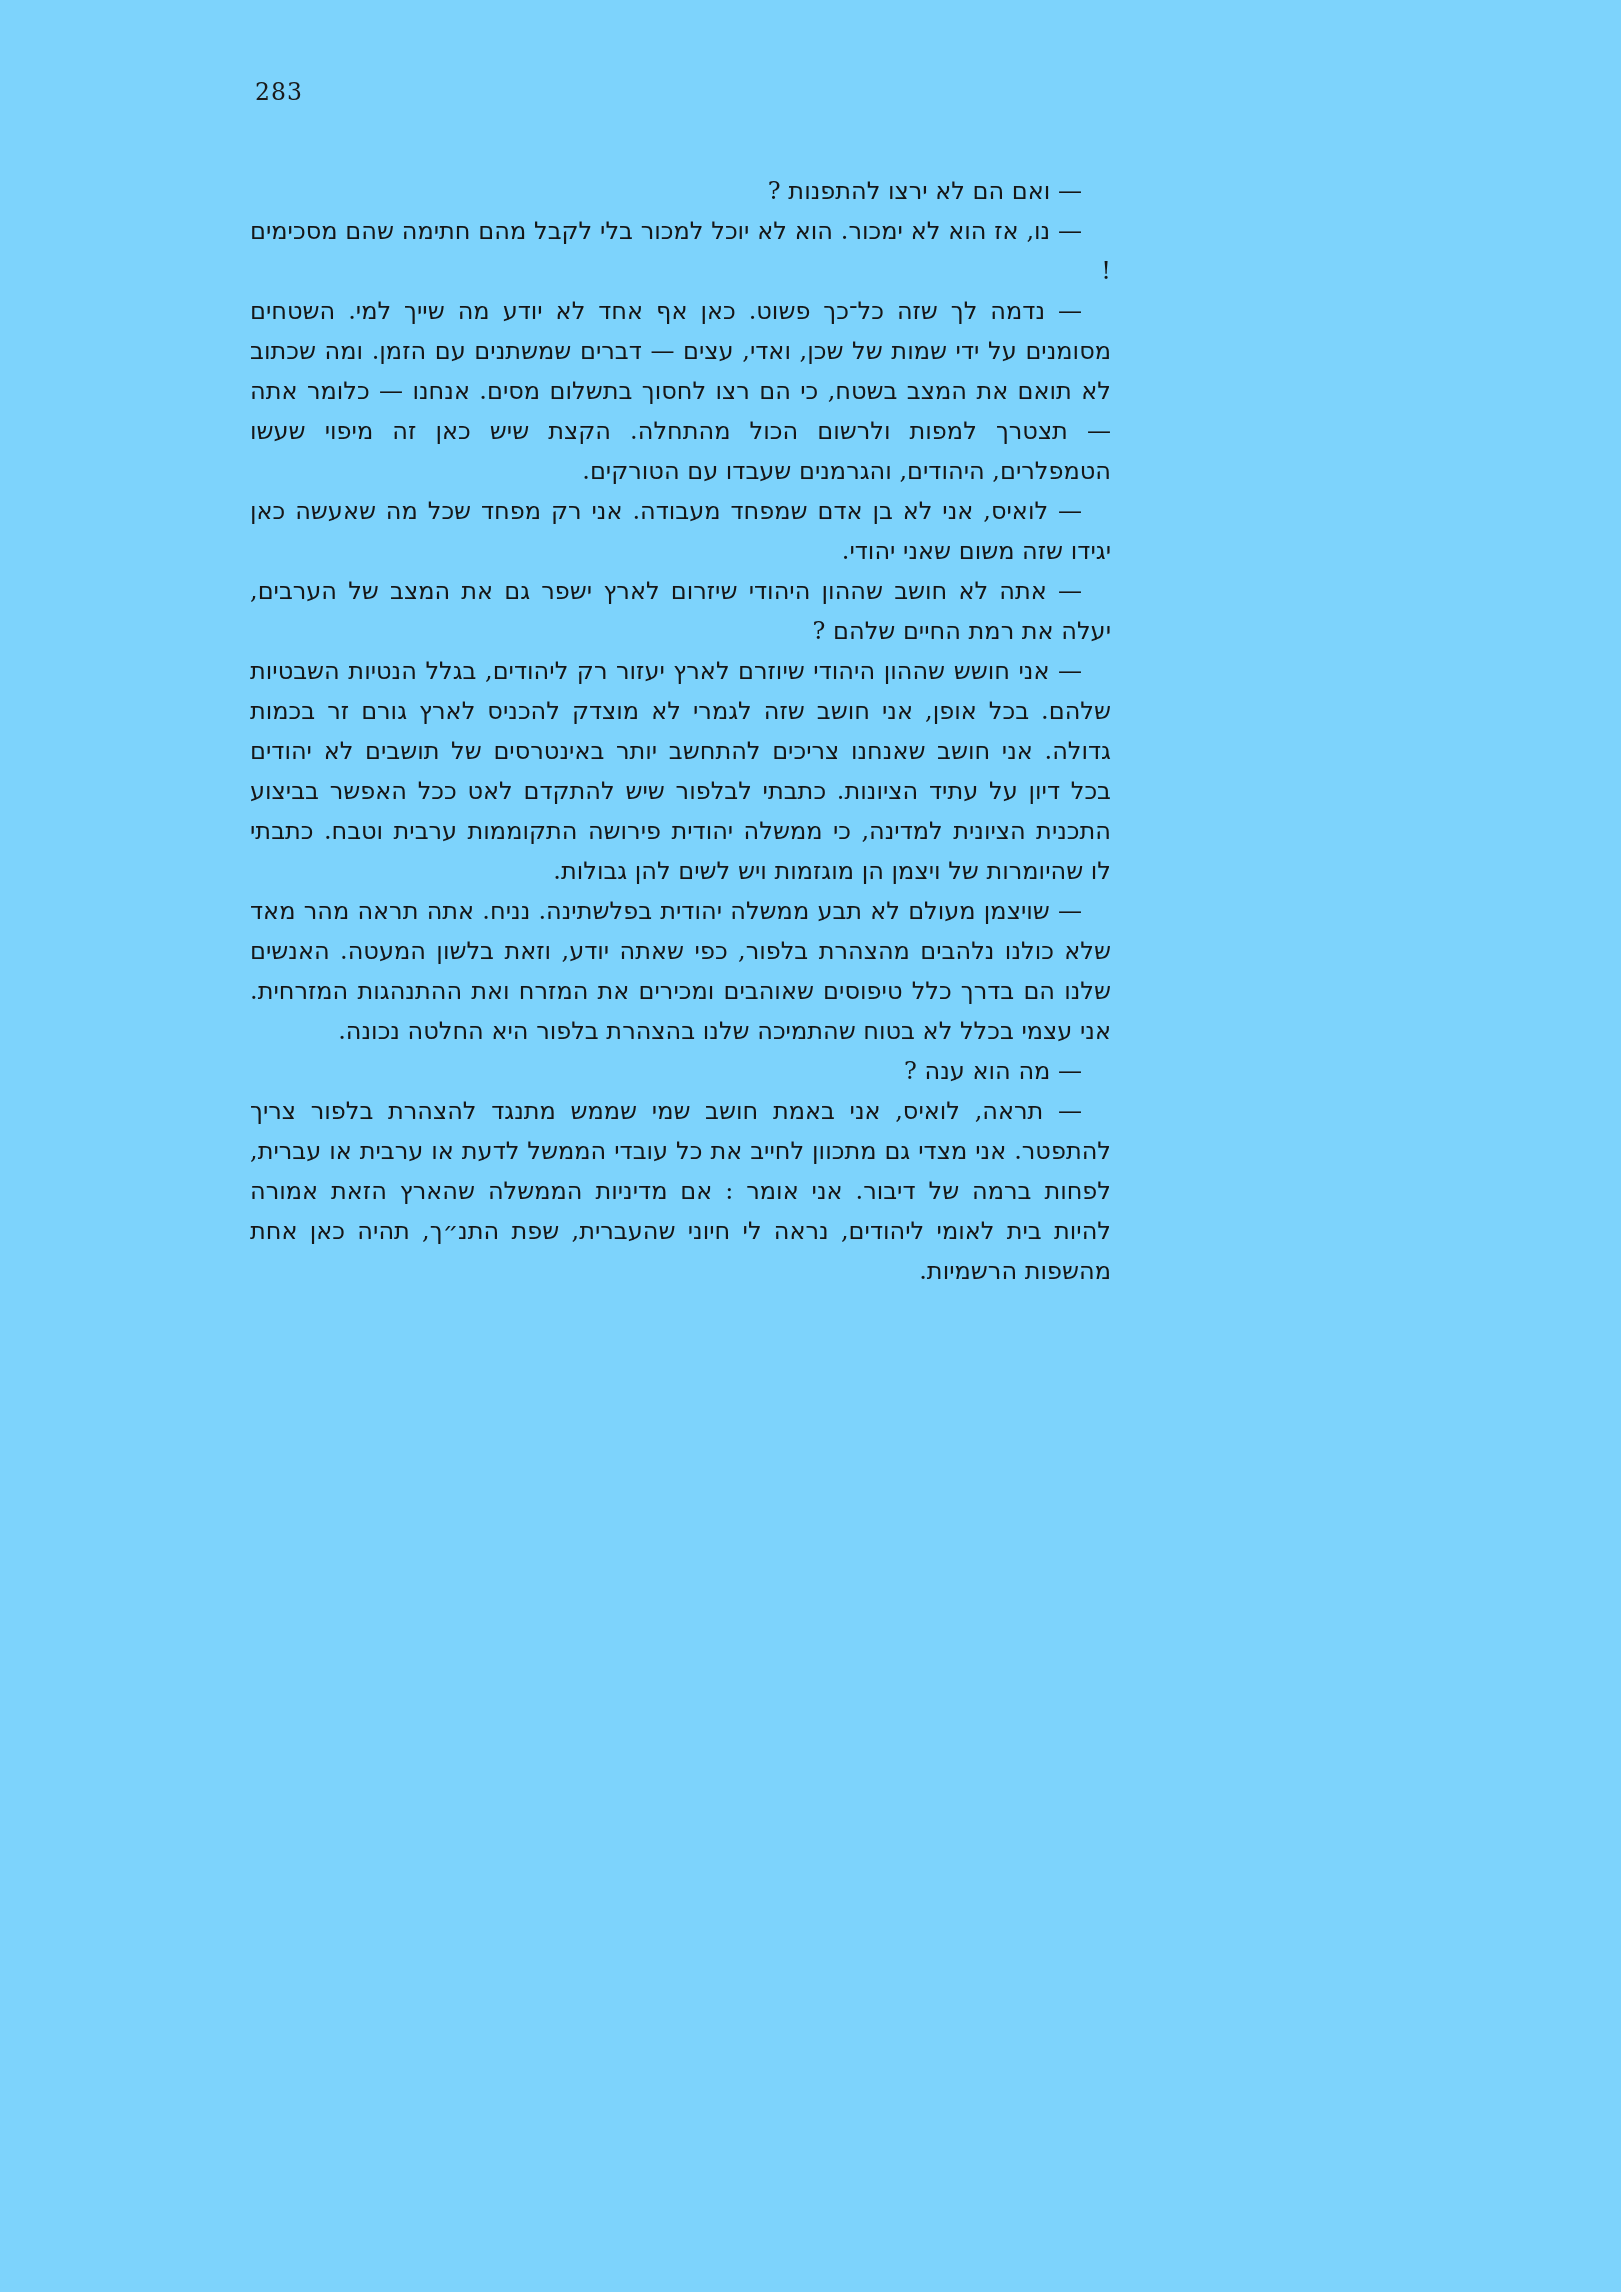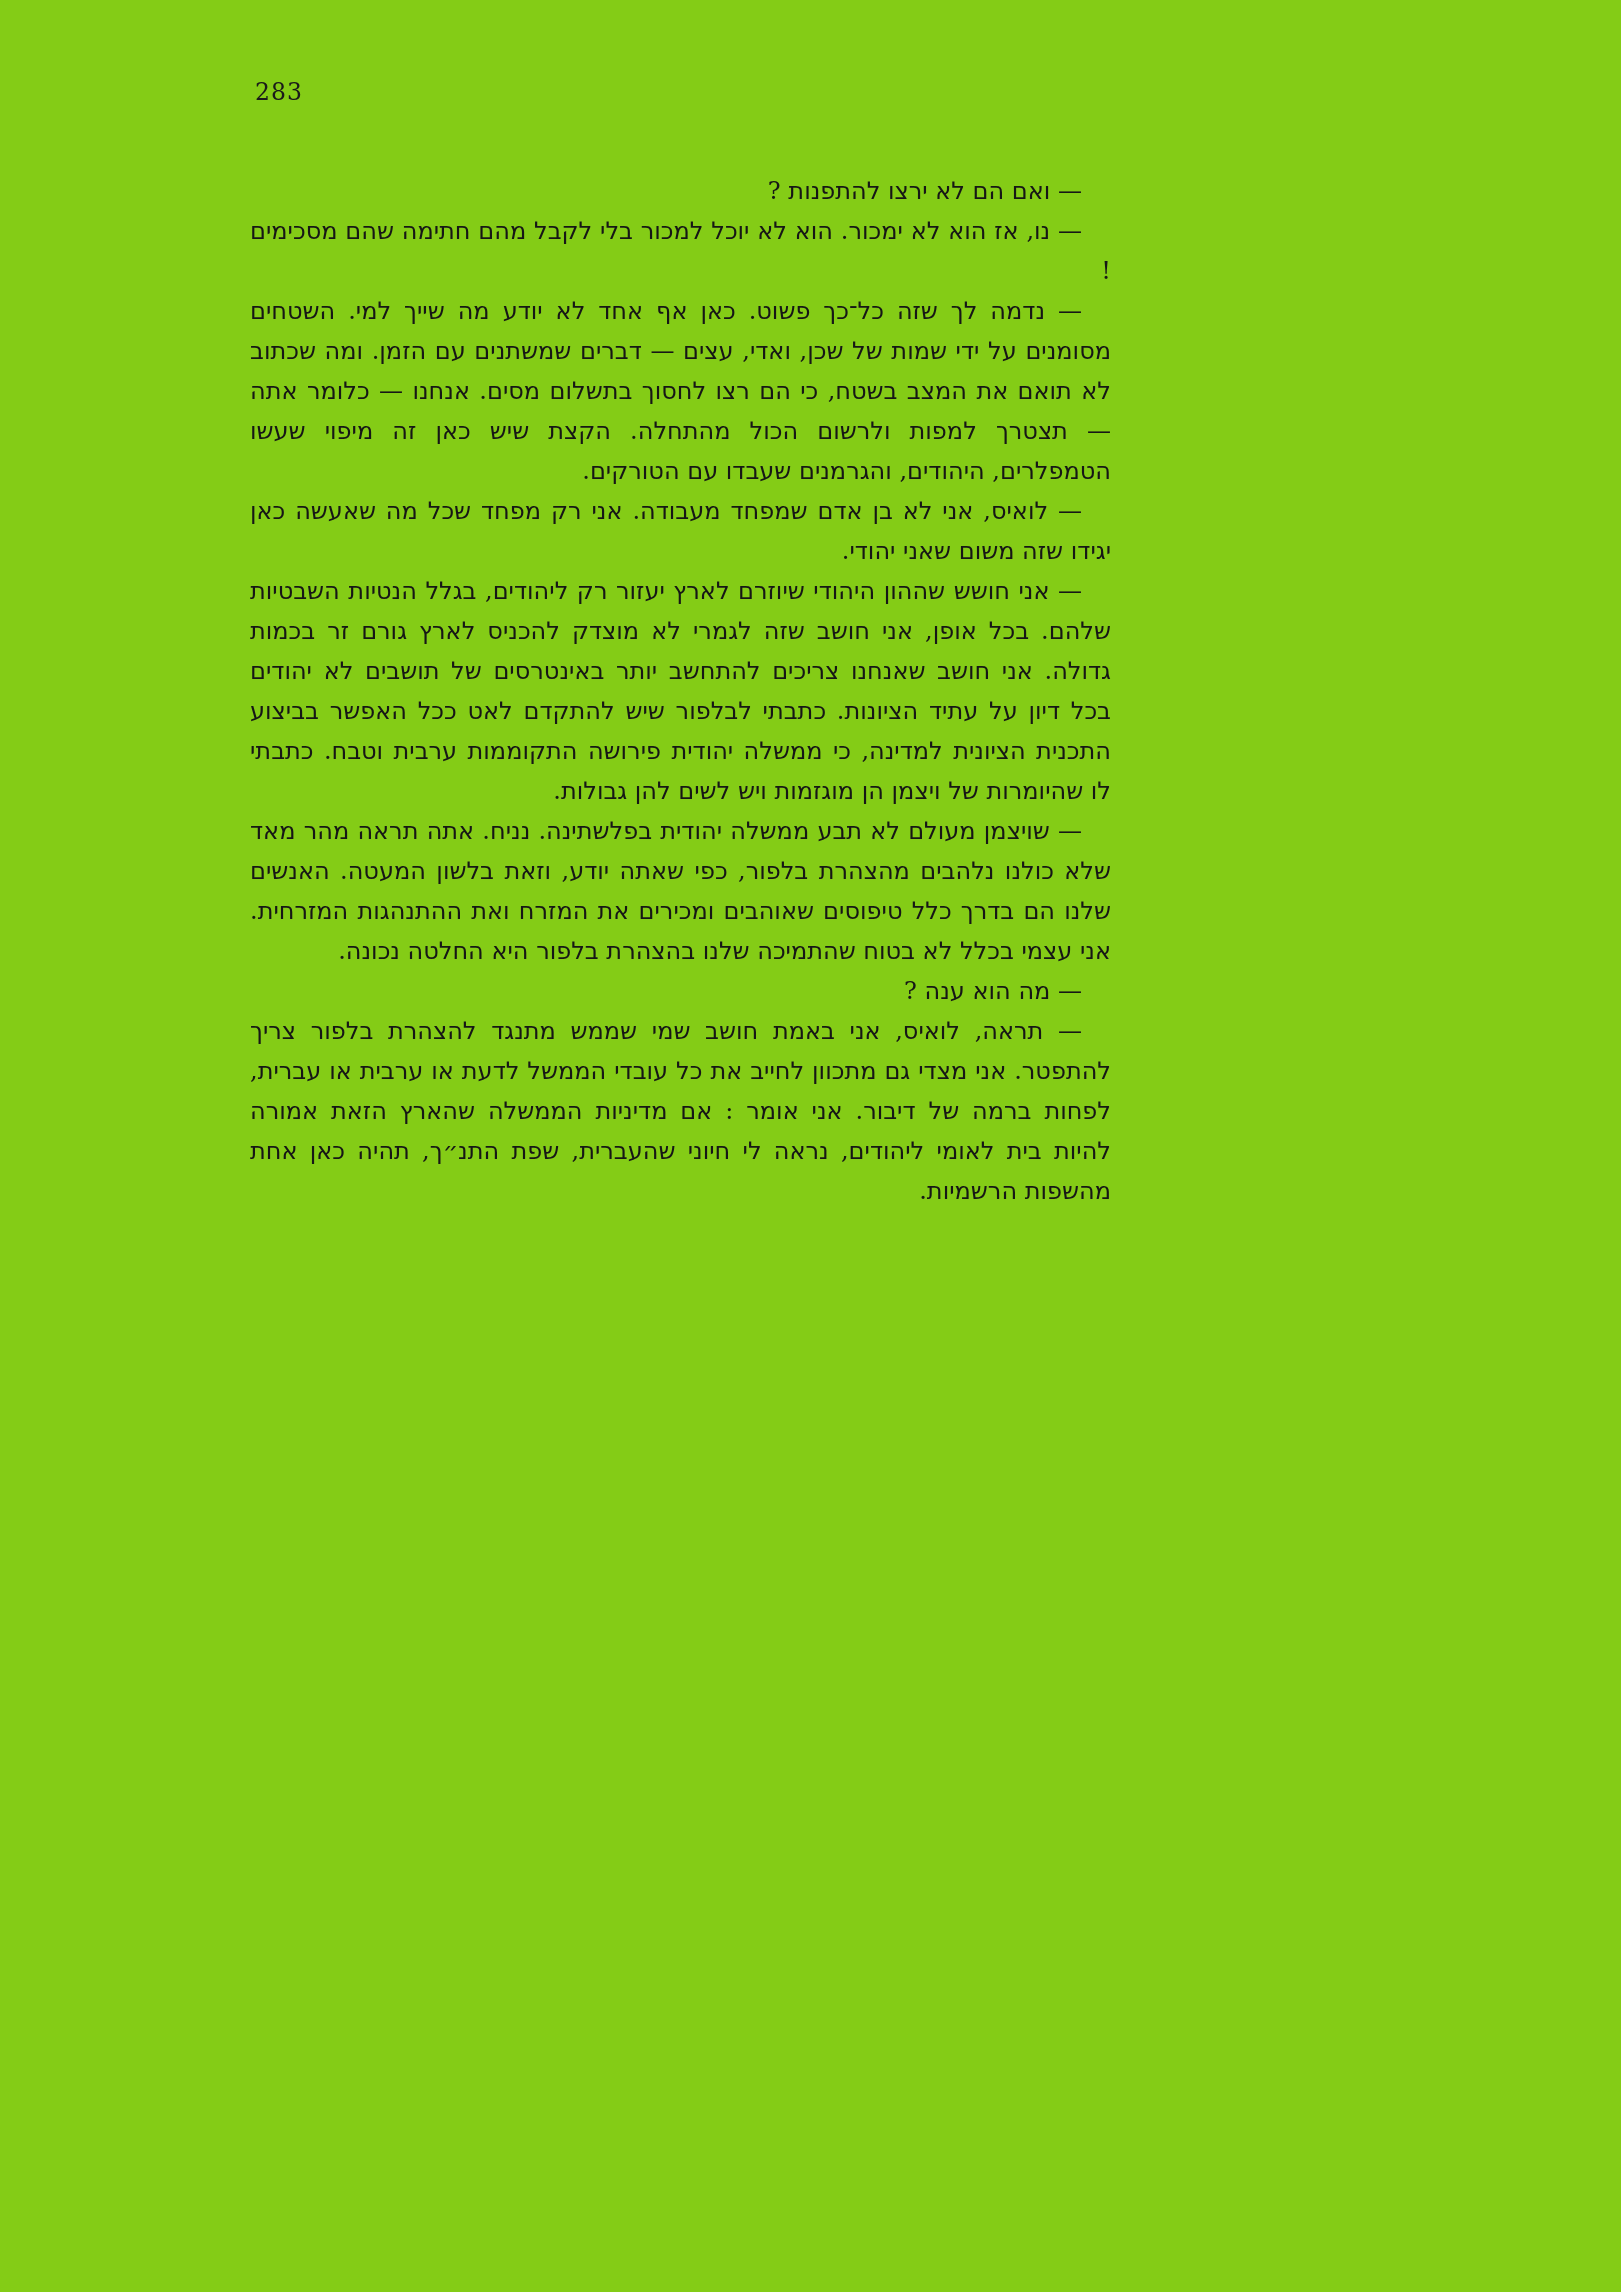--- a/index.html
+++ b/index.html
@@ -4,21 +4,21 @@
 <style>
   html, body {
     margin: 0;
     padding: 0;
     background: #ffffff;
   }
   .page {
     position: relative;
     width: 1621px;
     height: 2293px;
-    background: #84cc16;
+    background: #7dd3fc;
     font-family: "DejaVu Serif", "DejaVu Sans", serif;
     color: #161616;
     overflow: hidden;
   }
   .page-number {
     position: absolute;
     left: 255px;
     top: 78px;
     font-size: 23.5px;
     letter-spacing: 1px;
@@ -47,19 +47,20 @@
 <body>
 
 <div class="page">
   <div class="page-number">283</div>
 
   <div class="text-column">
     <p>— ואם הם לא ירצו להתפנות ?</p>
     <p>— נו, אז הוא לא ימכור. הוא לא יוכל למכור בלי לקבל מהם חתימה שהם מסכימים !</p>
     <p>— נדמה לך שזה כל־כך פשוט. כאן אף אחד לא יודע מה שייך למי. השטחים מסומנים על ידי שמות של שכן, ואדי, עצים — דברים שמשתנים עם הזמן. ומה שכתוב לא תואם את המצב בשטח, כי הם רצו לחסוך בתשלום מסים. אנחנו — כלומר אתה — תצטרך למפות ולרשום הכול מהתחלה. הקצת שיש כאן זה מיפוי שעשו הטמפלרים, היהודים, והגרמנים שעבדו עם הטורקים.</p>
     <p>— לואיס, אני לא בן אדם שמפחד מעבודה. אני רק מפחד שכל מה שאעשה כאן יגידו שזה משום שאני יהודי.</p>
+    <p>— אתה לא חושב שההון היהודי שיזרום לארץ ישפר גם את המצב של הערבים, יעלה את רמת החיים שלהם ?</p>
     <p>— אני חושש שההון היהודי שיוזרם לארץ יעזור רק ליהודים, בגלל הנטיות השבטיות שלהם. בכל אופן, אני חושב שזה לגמרי לא מוצדק להכניס לארץ גורם זר בכמות גדולה. אני חושב שאנחנו צריכים להתחשב יותר באינטרסים של תושבים לא יהודים בכל דיון על עתיד הציונות. כתבתי לבלפור שיש להתקדם לאט ככל האפשר בביצוע התכנית הציונית למדינה, כי ממשלה יהודית פירושה התקוממות ערבית וטבח. כתבתי לו שהיומרות של ויצמן הן מוגזמות ויש לשים להן גבולות.</p>
     <p>— שויצמן מעולם לא תבע ממשלה יהודית בפלשתינה. נניח. אתה תראה מהר מאד שלא כולנו נלהבים מהצהרת בלפור, כפי שאתה יודע, וזאת בלשון המעטה. האנשים שלנו הם בדרך כלל טיפוסים שאוהבים ומכירים את המזרח ואת ההתנהגות המזרחית. אני עצמי בכלל לא בטוח שהתמיכה שלנו בהצהרת בלפור היא החלטה נכונה.</p>
     <p>— מה הוא ענה ?</p>
     <p>— תראה, לואיס, אני באמת חושב שמי שממש מתנגד להצהרת בלפור צריך להתפטר. אני מצדי גם מתכוון לחייב את כל עובדי הממשל לדעת או ערבית או עברית, לפחות ברמה של דיבור. אני אומר : אם מדיניות הממשלה שהארץ הזאת אמורה להיות בית לאומי ליהודים, נראה לי חיוני שהעברית, שפת התנ״ך, תהיה כאן אחת מהשפות הרשמיות.</p>
   </div>
 </div>
 
 
 </body></html>

